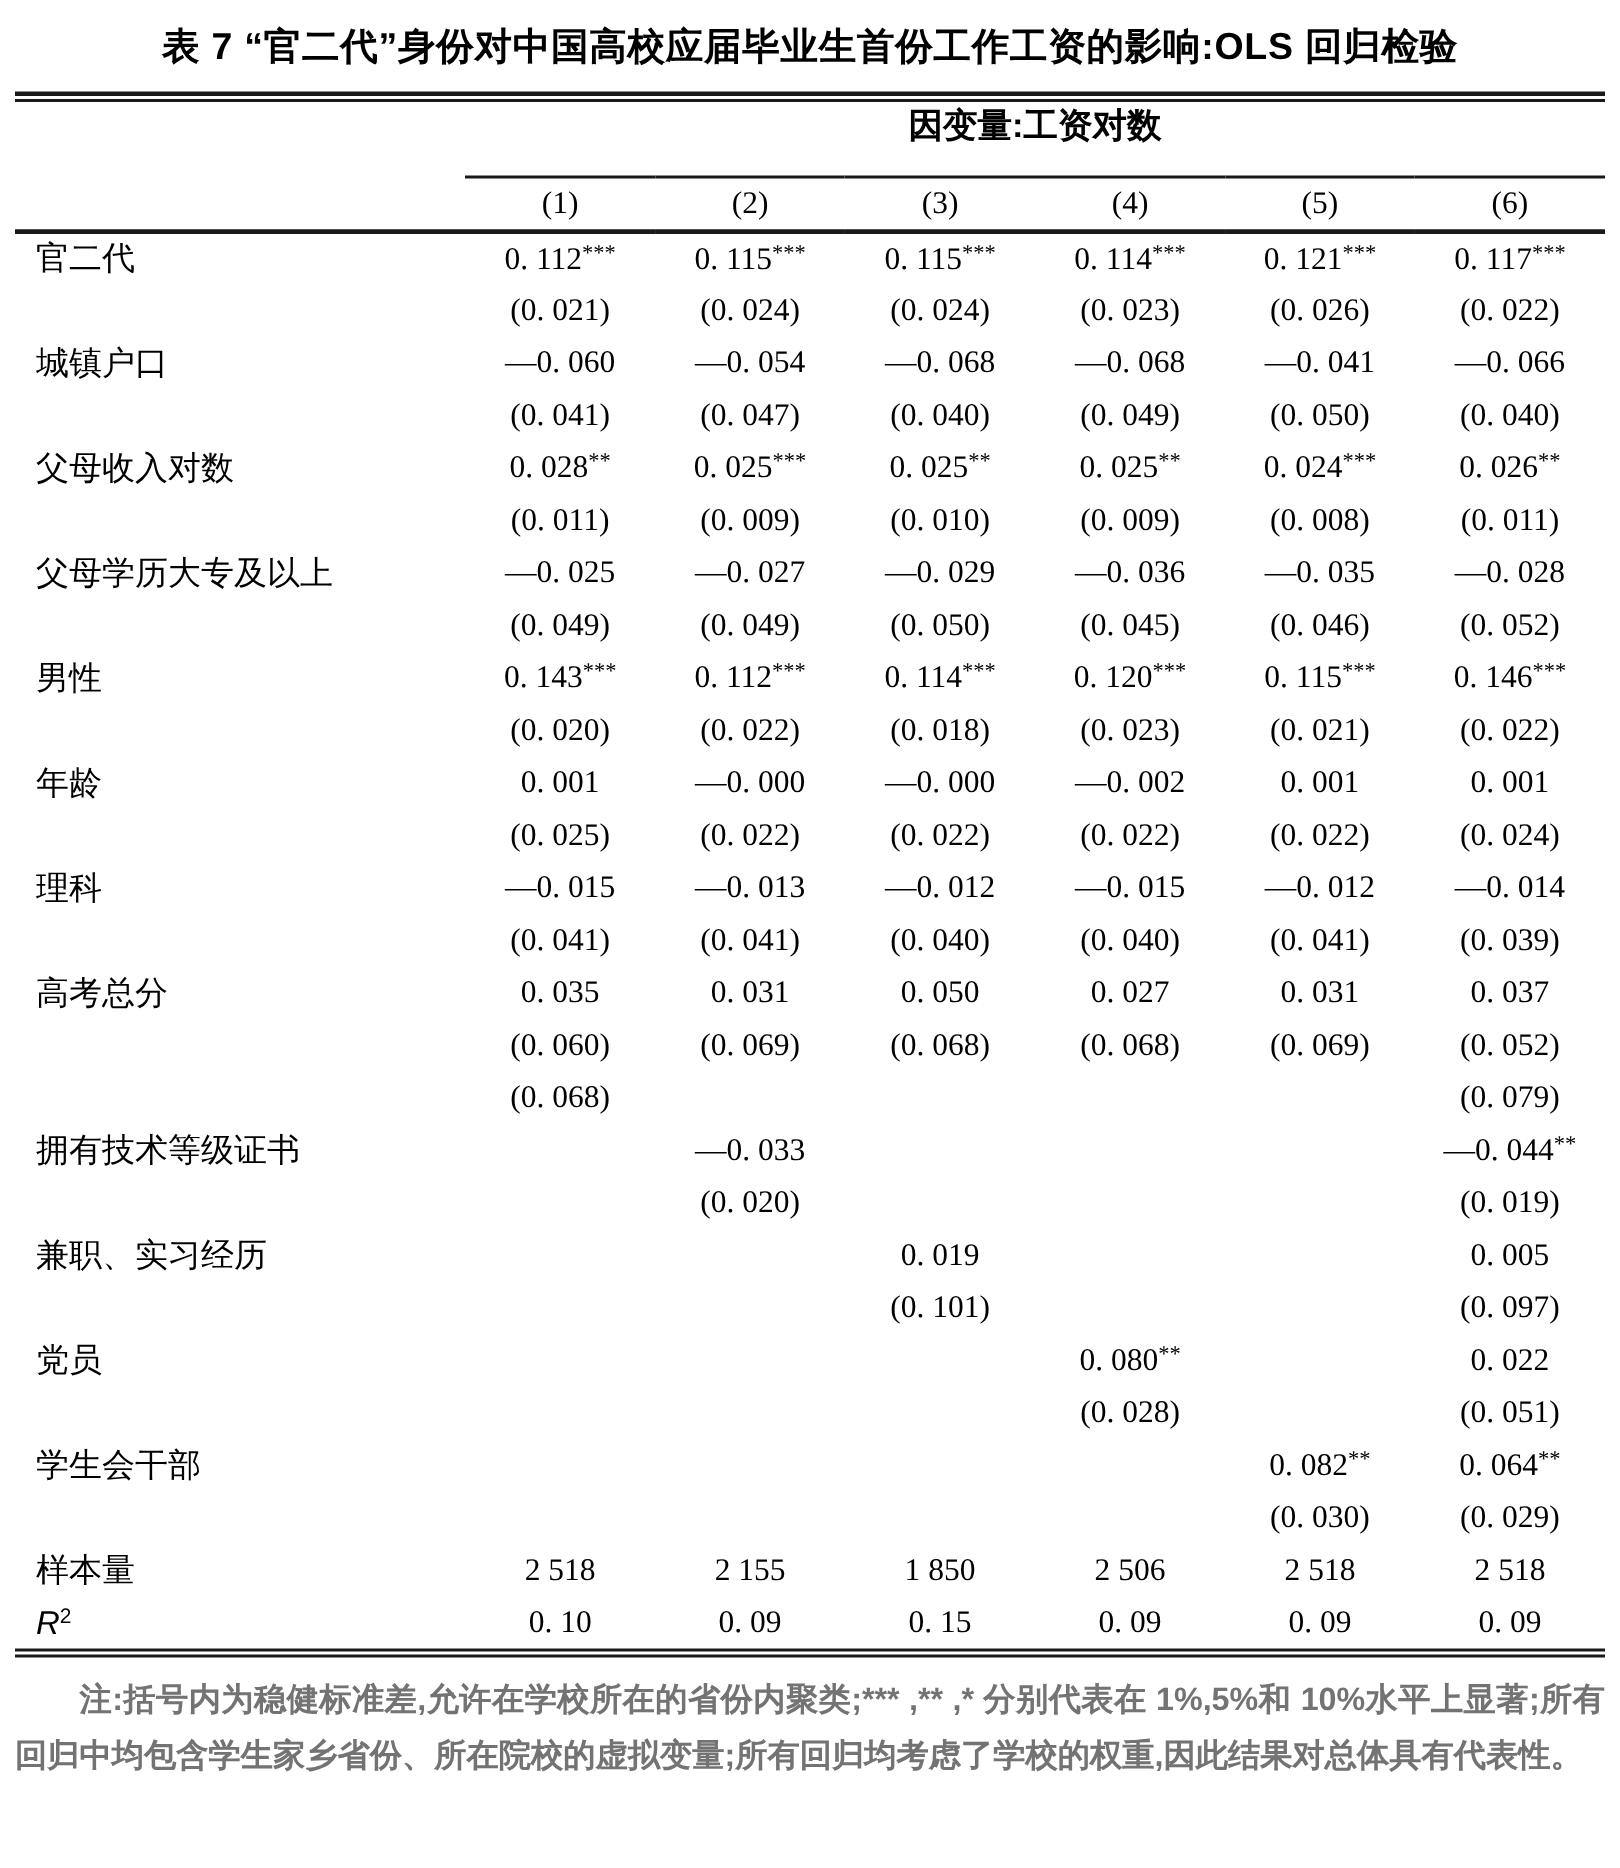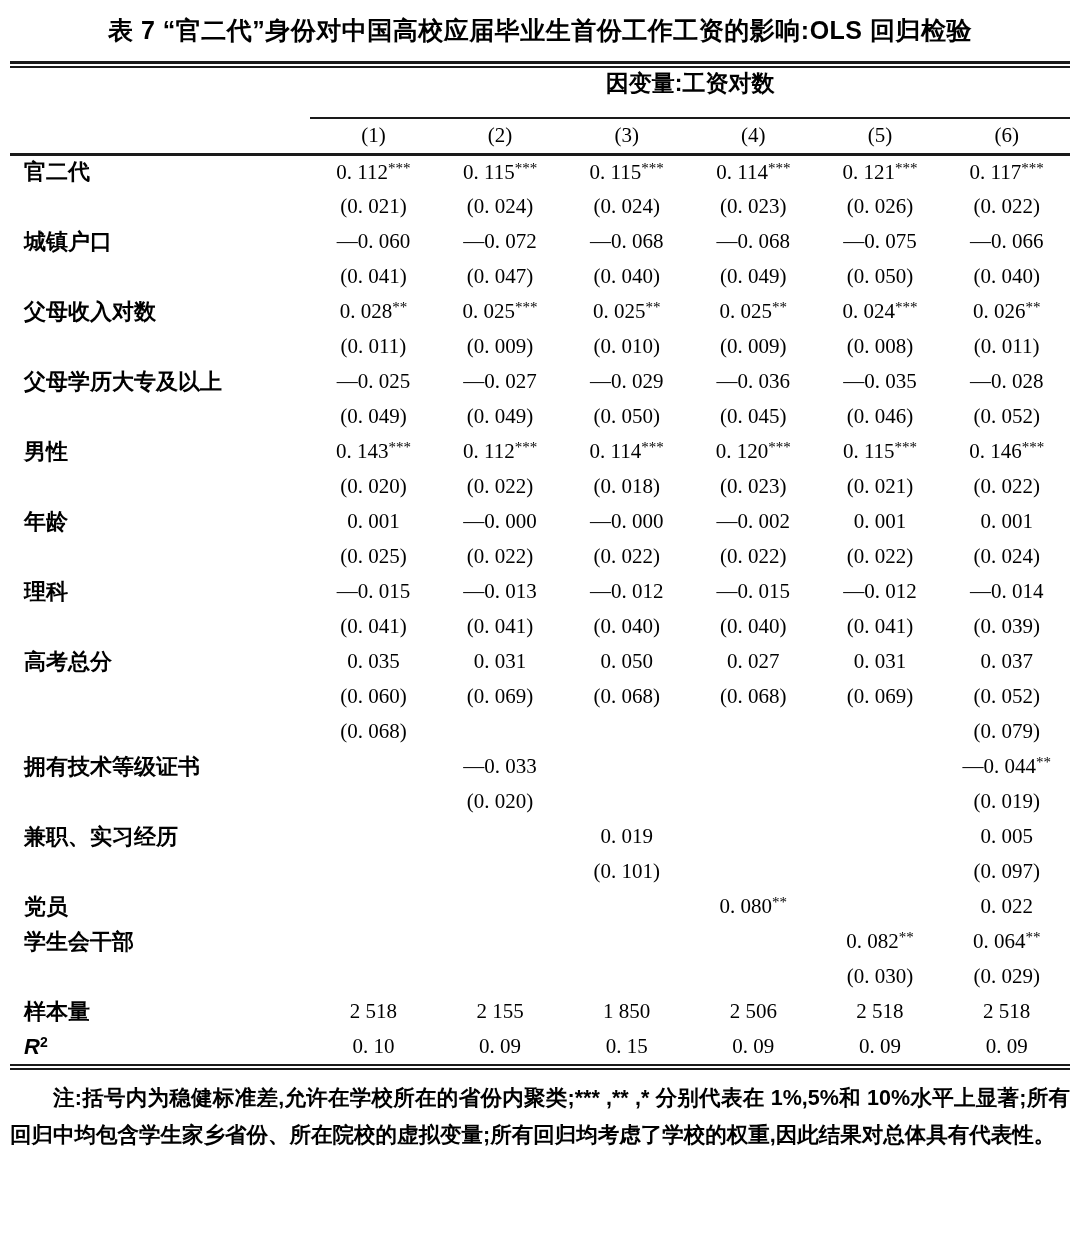--- a/index.html
+++ b/index.html
@@ -58,21 +58,21 @@
   tr.colnums td {
     text-align: center;
     font-size: 21px;
     height: 36px;
     border-bottom: 3px solid #1a1a1a;
   }
 
   tbody td { height: 35px; }
   td.label {
     font-family: "Liberation Sans", "DejaVu Sans", sans-serif;
-    font-weight: 700;
+    font-weight: 400;
     font-size: 22px;
     text-align: left;
     padding-left: 14px;
     white-space: nowrap;
   }
   td.num {
     text-align: center;
     font-size: 21px;
     white-space: nowrap;
   }
@@ -86,21 +86,21 @@
   sup.rsq-sup { font-size: 14px; line-height: 0; vertical-align: 7px; }
 
   .note {
     margin: 10px 10px 0 10px;
     font-family: "Liberation Sans", "DejaVu Sans", sans-serif;
     font-weight: 700;
     font-size: 21.5px;
     line-height: 37px;
     text-align: justify;
     text-indent: 2em;
-    color: #000000;
+    color: #737373;
   }
 </style>
 </head>
 <body>
 
 <div class="page">
 
   <div class="title">表 7  “官二代”身份对中国高校应届毕业生首份工作工资的影响:OLS 回归检验</div>
 
   <div class="rule-wrap">
@@ -147,24 +147,24 @@
           <td class="num">(0. 021)</td>
           <td class="num">(0. 024)</td>
           <td class="num">(0. 024)</td>
           <td class="num">(0. 023)</td>
           <td class="num">(0. 026)</td>
           <td class="num">(0. 022)</td>
         </tr>
         <tr>
           <td class="label">城镇户口</td>
           <td class="num">—0. 060</td>
-          <td class="num">—0. 072</td>
+          <td class="num">—0. 054</td>
           <td class="num">—0. 068</td>
           <td class="num">—0. 068</td>
-          <td class="num">—0. 075</td>
+          <td class="num">—0. 041</td>
           <td class="num">—0. 066</td>
         </tr>
         <tr>
           <td class="label"></td>
           <td class="num">(0. 041)</td>
           <td class="num">(0. 047)</td>
           <td class="num">(0. 040)</td>
           <td class="num">(0. 049)</td>
           <td class="num">(0. 050)</td>
           <td class="num">(0. 040)</td>
@@ -325,20 +325,29 @@
         <tr>
           <td class="label">党员</td>
           <td class="num"></td>
           <td class="num"></td>
           <td class="num"></td>
           <td class="num">0. 080<sup class="stars">**</sup></td>
           <td class="num"></td>
           <td class="num">0. 022</td>
         </tr>
         <tr>
+          <td class="label"></td>
+          <td class="num"></td>
+          <td class="num"></td>
+          <td class="num"></td>
+          <td class="num">(0. 028)</td>
+          <td class="num"></td>
+          <td class="num">(0. 051)</td>
+        </tr>
+        <tr>
           <td class="label">学生会干部</td>
           <td class="num"></td>
           <td class="num"></td>
           <td class="num"></td>
           <td class="num"></td>
           <td class="num">0. 082<sup class="stars">**</sup></td>
           <td class="num">0. 064<sup class="stars">**</sup></td>
         </tr>
         <tr>
           <td class="label"></td>

